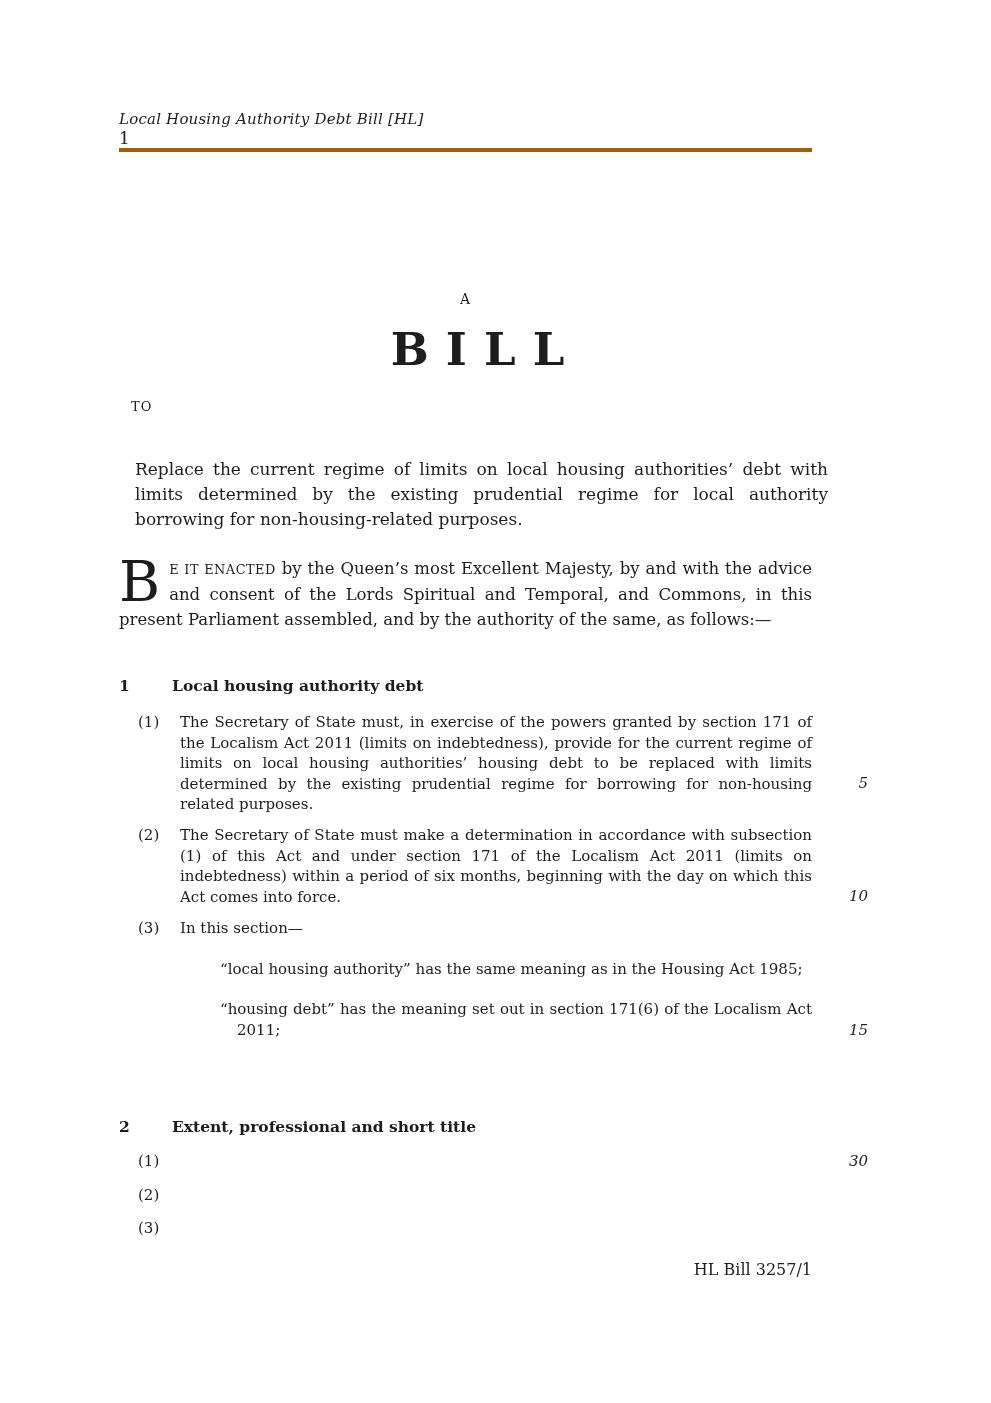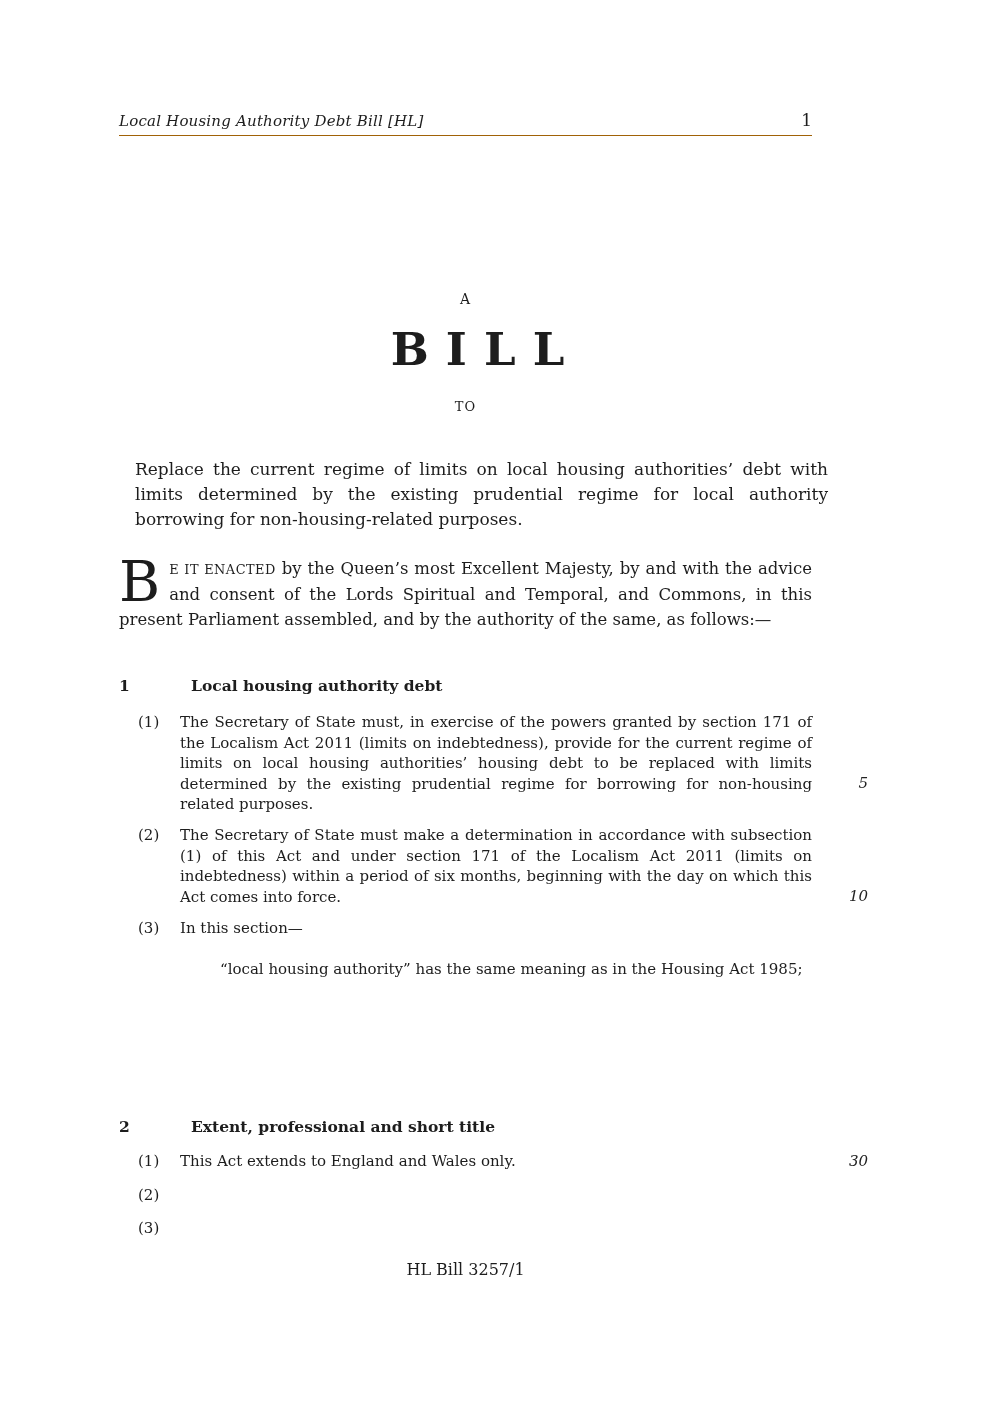--- a/index.html
+++ b/index.html
@@ -3,45 +3,45 @@
 <meta charset="utf-8">
 <style>
   html,body{margin:0;padding:0;background:#ffffff;}
   .page{position:relative;width:991px;height:1403px;background:#ffffff;overflow:hidden;
         font-family:"DejaVu Serif","Liberation Serif",serif;color:#1d1d1d;}
   .content{position:absolute;left:119px;top:0;width:693px;}
 
   
   .page-header{position:absolute;top:110px;left:0;width:100%;display:flex;
                justify-content:space-between;align-items:baseline;
-               border-bottom:1px solid #a16207;padding-bottom:5px;}
+               border-bottom:4px solid #a16207;flex-direction:column;}
   .running-title{font-style:italic;font-size:15px;letter-spacing:.2px;}
   .page-number{font-size:17px;}
 
   
   .front-a{position:absolute;top:291px;left:0;width:100%;text-align:center;
            font-size:14px;letter-spacing:1px;}
   .front-bill{position:absolute;top:323px;left:12px;width:100%;text-align:center;
               font-size:45px;font-weight:bold;letter-spacing:.38em;padding-left:.38em;
               box-sizing:border-box;}
-  .front-to{position:absolute;top:399px;left:0;width:100%;text-align:center;
+  .front-to{position:absolute;top:399px;left:12px;width:100%;
             font-size:13px;letter-spacing:1px;}
 
   
   .long-title{position:absolute;top:441px;left:0;width:100%;margin:16px;
               font-size:17px;line-height:25px;text-align:justify;}
   .enacting{position:absolute;top:556px;left:0;width:100%;margin:0;
             font-size:16.5px;line-height:25px;text-align:justify;}
   .dropcap{float:left;font-size:56px;line-height:44px;padding:4px 9px 0 0;}
   .smallcaps{font-size:.78em;letter-spacing:.5px;}
 
   
   .section-heading{position:absolute;left:0;width:100%;font-weight:bold;font-size:15.5px;}
   .sec-num{position:absolute;left:0;top:0;}
-  .sec-title{display:block;margin-left:72px;}
+  .sec-title{display:block;margin-left:53px;}
   #s1-heading{top:676px;}
   #s2-heading{top:1117px;}
 
   .subsection{position:absolute;left:0;width:100%;box-sizing:border-box;
               padding-left:61px;font-size:15px;line-height:20.5px;text-align:justify;}
   .marker{position:absolute;left:19px;top:0;}
   #s1-sub1{top:712px;}
   #s1-sub2{top:825px;}
   #s1-sub3{top:918px;padding-left:0;}
   #s2-sub1{top:1151px;}
@@ -50,21 +50,21 @@
   .sub-intro{display:block;position:relative;padding-left:61px;}
 
   .definition{display:block;padding-left:118px;text-indent:-17px;margin-top:20px;
               position:relative;text-align:justify;}
 
   .line-number{position:absolute;right:-56px;width:42px;text-align:right;
                font-style:italic;font-size:15px;line-height:20.5px;color:#222;}
 
   
   .page-footer{position:absolute;top:1260px;left:0;width:100%;display:flex;
-               justify-content:center;font-size:16px;}
+               justify-content:flex-end;font-size:16px;}
 </style>
 </head>
 <body>
 
 <div class="page">
   <div class="content">
 
     <header class="page-header">
       <span class="running-title">Local Housing Authority Debt Bill [HL]</span>
       <span class="page-number">1</span>
@@ -96,30 +96,33 @@
       <span>The Secretary of State must make a determination in accordance with subsection (1) of this Act and under section 171 of the Localism Act 2011 (limits on indebtedness) within a period of six months, beginning with the day on which this Act comes into force.</span>
       <span class="line-number" style="top:61px;">10</span>
     </div>
 
     <div id="s1-sub3" class="subsection">
       <span class="sub-intro">
         <span class="marker">(3)</span>
         <span>In this section—</span>
       </span>
       <span class="definition">“local housing authority” has the same meaning as in the Housing Act 1985;</span>
+      <span class="definition">
+        <span>“housing debt” has the meaning set out in section 171(6) of the Localism Act 2011;</span>
+        <span class="line-number" style="top:21px;text-indent:0;">15</span>
+      </span>
     </div>
 
     <div id="s2-heading" class="section-heading">
       <span class="sec-num">2</span>
       <span class="sec-title">Extent, professional and short title</span>
     </div>
 
     <div id="s2-sub1" class="subsection">
       <span class="marker">(1)</span>
-      <span>This Act extends to England and Wales only.</span>
       <span class="line-number" style="top:0;">30</span>
     </div>
 
     <div id="s2-sub2" class="subsection">
       <span class="marker">(2)</span>
     </div>
 
     <div id="s2-sub3" class="subsection">
       <span class="marker">(3)</span>
     </div>

